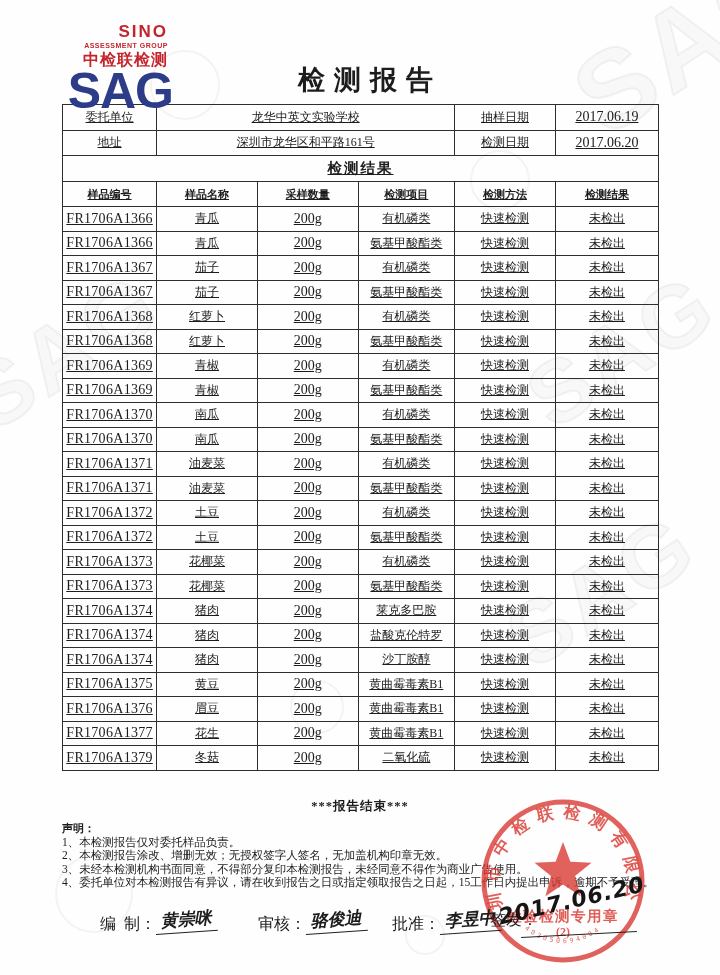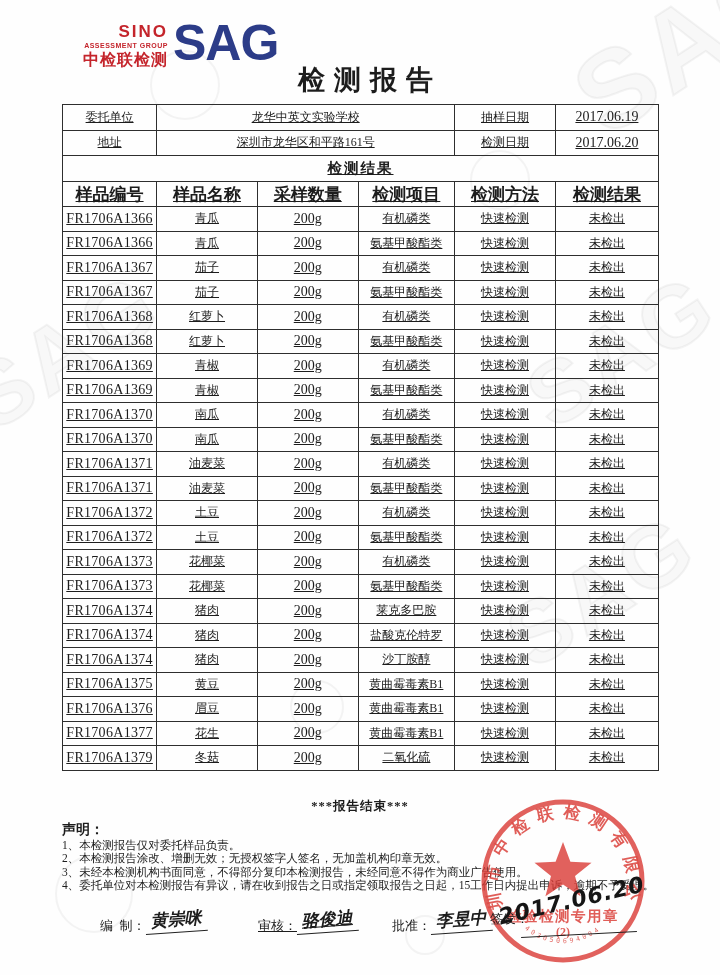--- a/index.html
+++ b/index.html
@@ -28,21 +28,21 @@
   .wm3 { left:500px; top:540px; font-size:88px; }
   .wm4 { left:-40px; top:300px; font-size:90px; }
   .wmc { position:absolute; border:2px solid rgba(150,150,150,0.10); border-radius:50%; z-index:0; }
   .wmc1 { left:150px; top:50px; width:70px; height:70px; }
   .wmc2 { left:470px; top:150px; width:60px; height:60px; }
   .wmc3 { left:55px; top:855px; width:78px; height:78px; }
   .wmc4 { left:405px; top:915px; width:40px; height:40px; }
   .wmc5 { left:290px; top:680px; width:54px; height:54px; }
 
   
-  .header { position:absolute; left:42px; top:20px; display:flex; align-items:flex-start; z-index:2; }
+  .header { position:absolute; left:42px; top:20px; display:flex; align-items:flex-end; z-index:2;flex-direction:column; }
   .logo-red { text-align:right; color:#c4242b; line-height:1; margin-right:5px; padding-top:3px; }
   .logo-sino { font-size:17px; font-weight:bold; letter-spacing:2px; font-family:"Liberation Sans",sans-serif; }
   .logo-group { font-size:7px; font-weight:bold; letter-spacing:0.5px; font-family:"Liberation Sans",sans-serif; margin-top:2px; }
   .logo-cn { font-size:16px; font-weight:bold; letter-spacing:1px; margin-top:3px;margin-left:41px; }
   .logo-sag {
     font-size:50px; font-weight:bold; color:#2c3c88;
     font-family:"Liberation Sans","DejaVu Sans",sans-serif;
     line-height:0.95; letter-spacing:-1px;
   }
   .doc-title {
@@ -56,45 +56,45 @@
   td {
     border:1px solid #2e2e2e;
     text-align:center; vertical-align:middle;
     font-size:12px; height:24.5px; padding:0 2px;
     overflow:hidden; white-space:nowrap;
   }
   col.c1{width:15.8%} col.c2{width:16.9%} col.c3{width:16.9%}
   col.c4{width:16.2%} col.c5{width:16.9%} col.c6{width:17.3%}
   tr.info-row td { height:25.5px; }
   td.section-cell { font-size:14.5px; font-weight:bold; height:26px; letter-spacing:2px; }
-  tr.head-row td { font-weight:bold; font-size:17px; height:25px; }
+  tr.head-row td { font-weight:bold; font-size:11px; height:25px; }
   td.id-cell { font-size:14px; letter-spacing:0.3px; font-family:"Liberation Serif",serif;text-align:center; }
   td.qty-cell { font-size:14px; }
 
   .end-note { position:absolute; left:0; top:798px; width:720px; text-align:center;
     font-size:12.5px; font-weight:bold; letter-spacing:1px; z-index:1; }
 
   
   .statement { position:absolute; left:62px; top:821px; width:560px; z-index:1; }
-  .statement .st-title { font-size:14px; font-weight:bold; }
+  .statement .st-title { font-size:11px; font-weight:bold; }
   .statement .st-line { font-size:11.5px; line-height:13.4px; white-space:nowrap; }
 
   
   .signoff { position:absolute; left:0; top:902px; width:720px; height:40px; z-index:4; }
   .sig-item { position:absolute; display:flex; align-items:flex-end; }
-  .sig-label { font-size:13px; white-space:pre; }
+  .sig-label { font-size:16px; white-space:pre; }
   .sig-name {
     display:inline-block; min-width:62px; text-align:center;
     border-bottom:1.5px solid #222; padding:0 4px 1px 4px;
     font-size:17px; font-weight:bold; font-style:italic;
     transform:rotate(-4deg); transform-origin:bottom left;
     font-family:"DejaVu Sans","Liberation Sans",sans-serif;
   }
   .pos-prepared { left:100px; top:8px; }
-  .pos-review   { left:258px; top:8px;text-decoration:underline; }
+  .pos-review   { left:258px; top:8px; }
   .pos-approve  { left:392px; top:8px; }
   .pos-issue    { left:490px; top:8px; }
   .issue-line { position:absolute; left:521px; top:32px; width:116px; border-top:1.5px solid #222;
     transform:rotate(-3deg); z-index:4; }
   .issue-date {
     position:absolute; left:497px; top:888px;
     font-size:22px; font-weight:bold; font-style:italic;
     transform:rotate(-13deg); color:#151515; z-index:5;
     font-family:"DejaVu Sans","Liberation Sans",sans-serif; letter-spacing:1px;
   }

